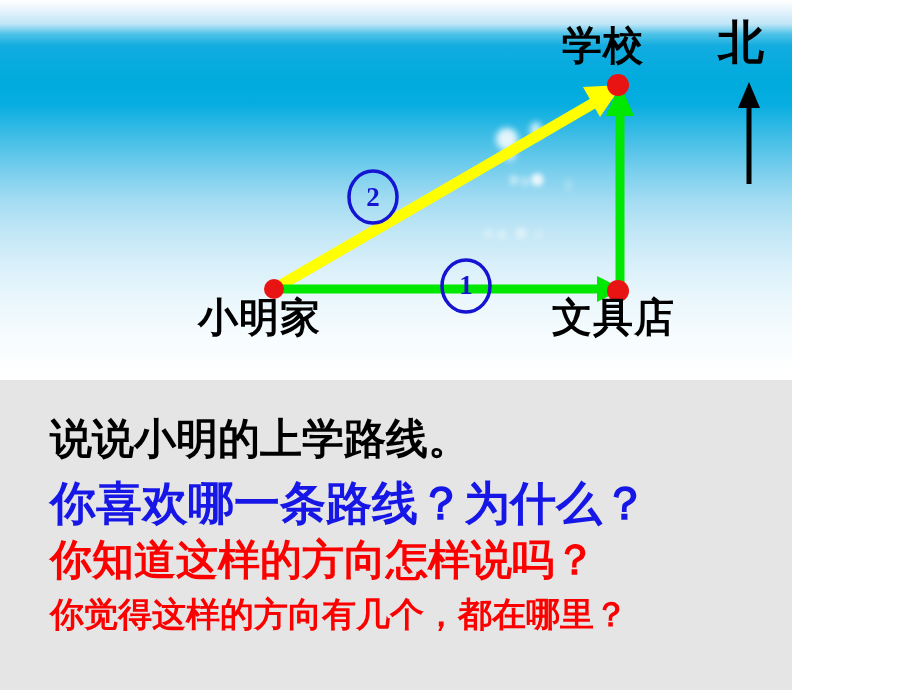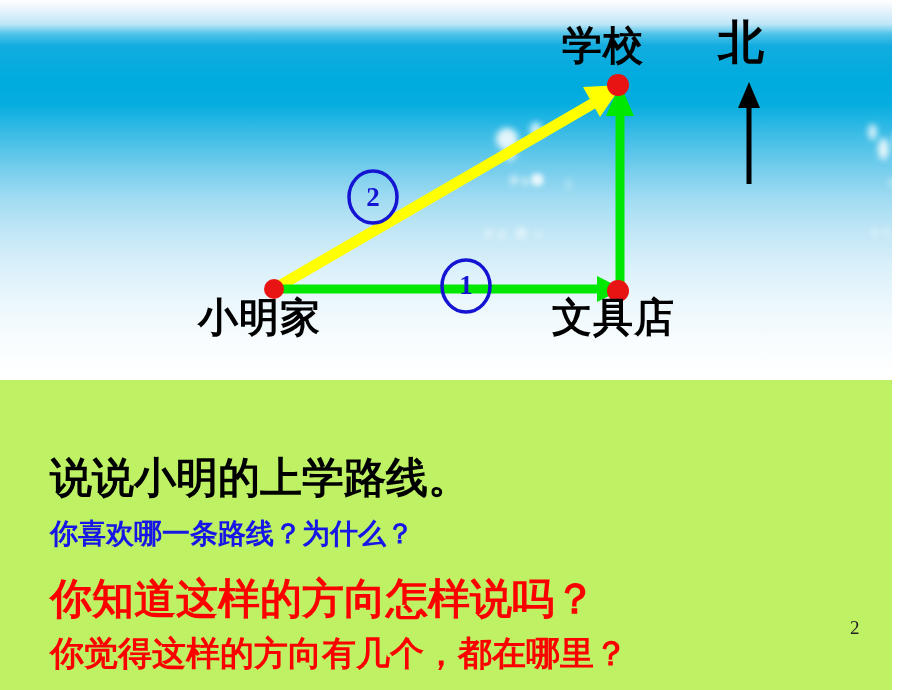--- a/index.html
+++ b/index.html
@@ -5,24 +5,24 @@
   html, body {
     margin: 0;
     padding: 0;
     background: #ffffff;
   }
   body {
     font-family: "Liberation Serif", "DejaVu Serif", serif;
   }
   #slide {
     position: relative;
-    width: 892px;
+    width: 792px;
     height: 690px;
     overflow: hidden;
-    background: #bef264;
+    background: #e5e5e5;
   }
 
   
   #sky {
     position: absolute;
     left: 0; top: 0;
     width: 920px;
     height: 380px;
     background:
       linear-gradient(to bottom,
@@ -94,24 +94,23 @@
     position: absolute;
     left: 0; top: 398px;
     width: 920px;
   }
   .q-line {
     font-family: "Liberation Serif", "DejaVu Serif", serif;
     font-weight: 700;
     white-space: nowrap;
     line-height: 1;
     position: absolute;
-    margin-top: 39px;
   }
   #q-line-0 { left: 50px; top: 20px;  font-size: 42px; color: #000000; }
-  #q-line-1 { left: 50px; top: 83px;  font-size: 28px; color: #1616e6; }
+  #q-line-1 { left: 50px; top: 83px;  font-size: 46px; color: #1616e6; }
   #q-line-2 { left: 50px; top: 141px; font-size: 42px; color: #fc0000; text-align: right; }
   #q-line-3 { left: 50px; top: 200px; font-size: 34px; color: #fc0000; }
 
   #page-number {
     position: absolute;
     left: 850px;
     top: 617px;
     font-family: "Liberation Serif", "DejaVu Serif", serif;
     font-size: 19px;
     color: #222222;

